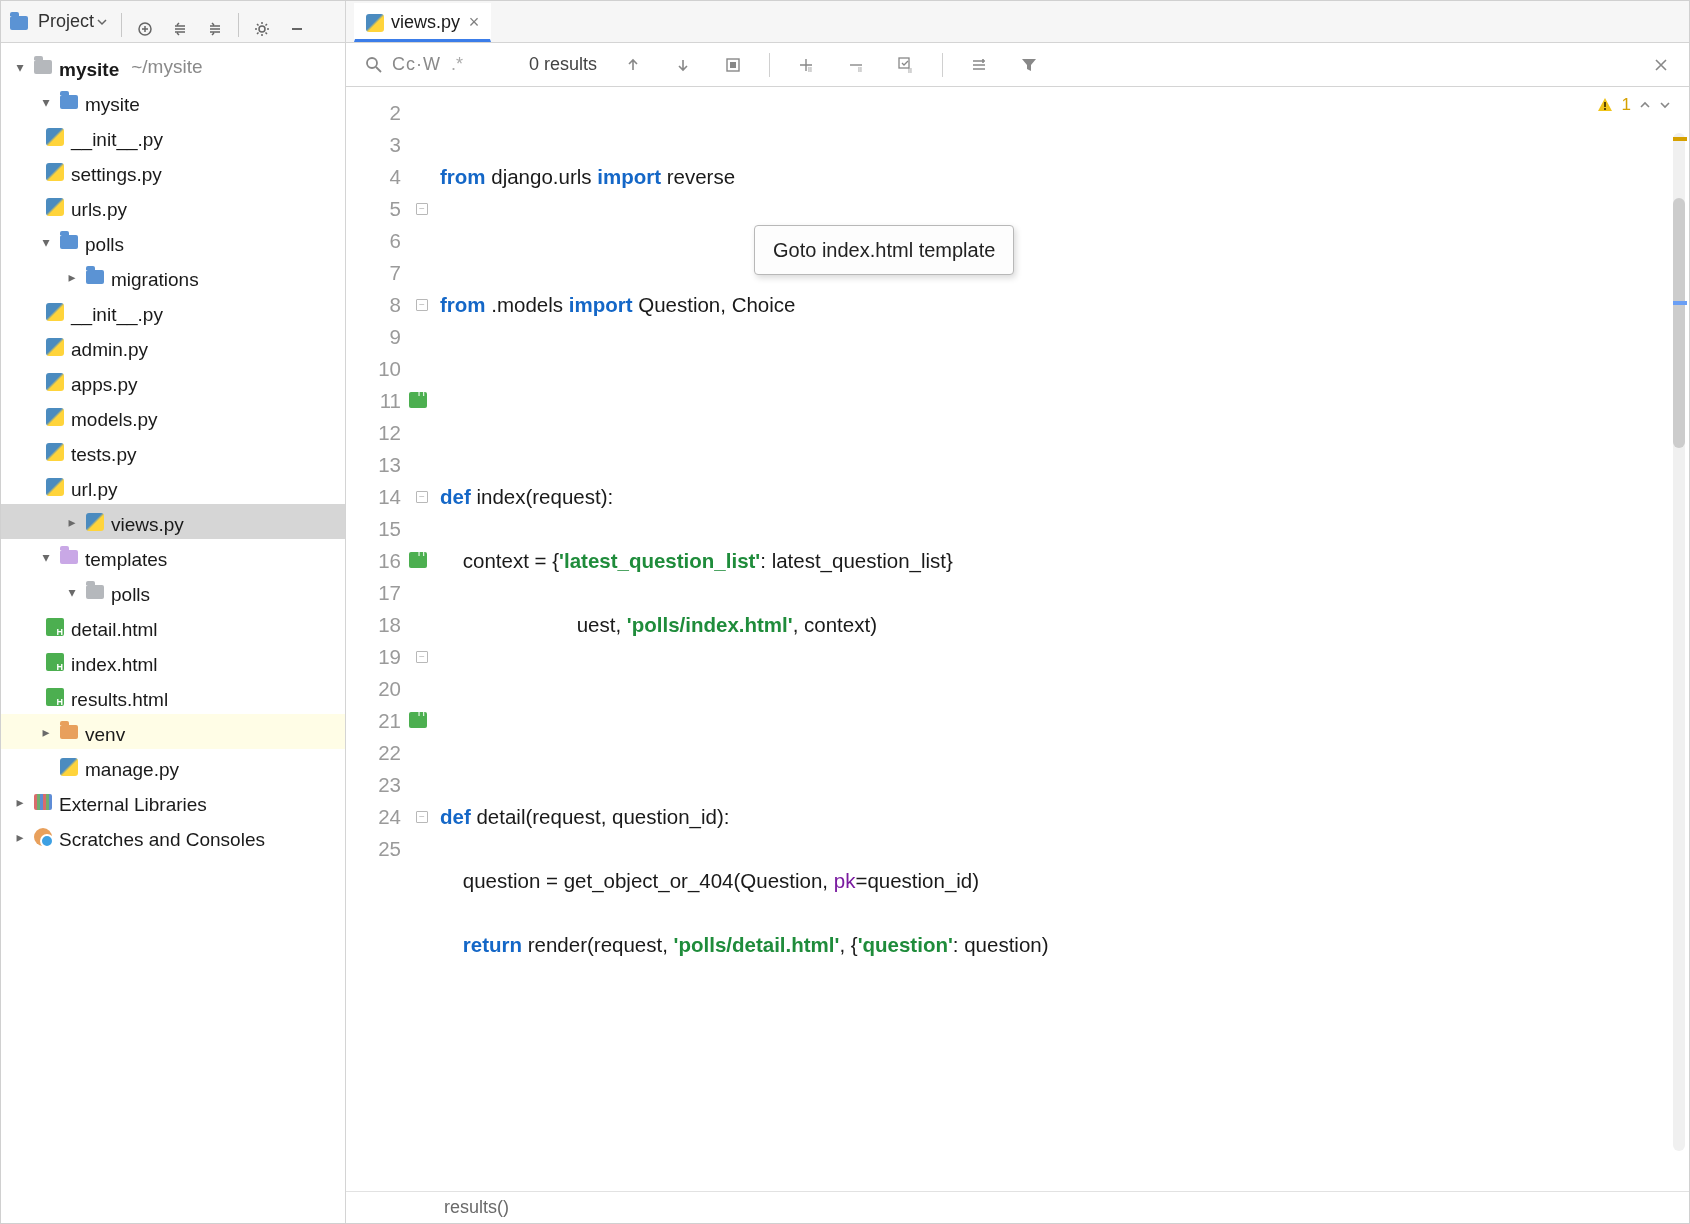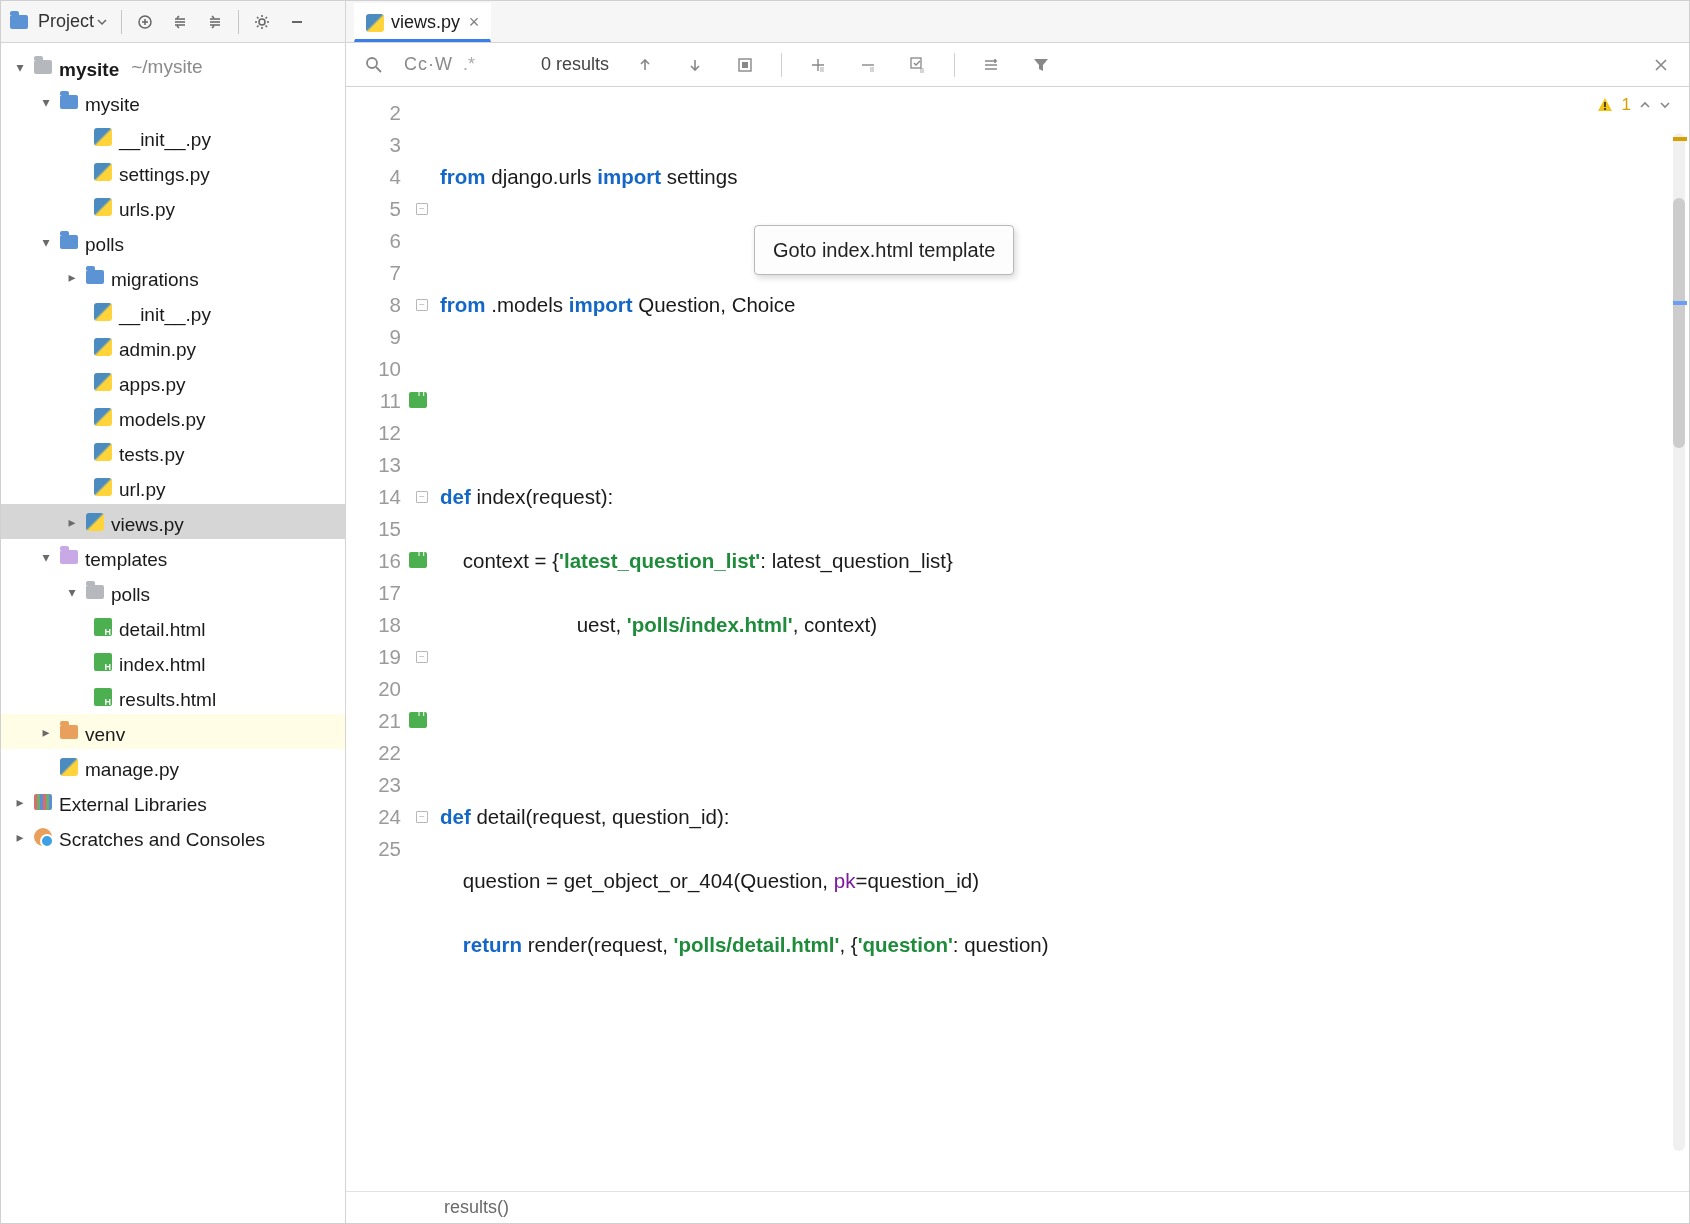--- a/index.html
+++ b/index.html
@@ -1,41 +1,41 @@
 <!DOCTYPE html>
 <html><head>
 <meta charset="utf-8">
 <style>
 * { margin:0; padding:0; box-sizing:border-box; font-family:"Segoe UI",Arial,sans-serif; }
 body { width:1690px; height:1224px; background:#fff; overflow:hidden; color:#1a1a1a; font-size:18px; }
 .root { display:flex; flex-direction:column; width:100%; height:100%; border:1px solid #d0d0d0; }
 
 
 .topbar { height:42px; border-bottom:1px solid #d4d4d4; display:flex; align-items:stretch; background:#f6f6f6; }
-.topbar-left { display:flex; align-items:center; gap:3px; padding:12px 8px; border-right:1px solid #d4d4d4; width:345px; }
+.topbar-left { display:flex; gap:3px; padding:12px 8px; border-right:1px solid #d4d4d4; width:345px; }
 .tb-btn { width:32px; height:32px; display:flex; align-items:center; justify-content:center; cursor:pointer; border-radius:3px; color:#555; }
 .tb-sep { width:1px; height:24px; background:#c8c8c8; margin:0 4px; }
 .proj-btn { display:flex; align-items:center; gap:2px; font-size:18px; padding:4px 6px; cursor:pointer; color:#333; }
 .topbar-tabs { display:flex; align-items:flex-end; padding-left:8px; }
 .tab { display:flex; align-items:center; gap:6px; padding:8px 8px 6px 10px; border:1px solid transparent; border-bottom:3px solid transparent; font-size:18px; cursor:pointer; }
 .tab.active { background:#fff; border-bottom:3px solid #3b7de9; }
 .tab .close { color:#808080; width:16px; text-align:center; }
 
 
 .main { flex:1; display:flex; overflow:hidden; }
 .sidebar { width:345px; border-right:1px solid #d4d4d4; background:#fff; overflow:auto; font-size:19px; padding-top:6px; }
 .node { display:flex; align-items:center; gap:6px; padding:3px 0 3px 0; white-space:nowrap; cursor:pointer; }
 .node.selected { background:#d6d6d6; }
 .node.venv { background:#fffde6; }
 .arrow { width:14px; display:inline-flex; justify-content:center; color:#6a6a6a; font-size:14px; }
 .arrow.blank { visibility:hidden; }
 .node .label { color:#1a1a1a;margin-top:7px; }
 .node .label.bold { font-weight:700; }
 .node .hint { color:#8a8a8a; margin-left:6px; }
-.ind0{padding-left:12px}.ind1{padding-left:38px}.ind2{padding-left:64px}.ind3{padding-left:92px}
+.ind0{padding-left:12px}.ind1{padding-left:38px}.ind2{padding-left:64px}.ind3{padding-left:44px}
 
 
 .ico { width:20px; height:20px; display:inline-flex; align-items:center; justify-content:center; }
 .ico-folder { background:#9aa0a6; width:18px; height:14px; border-radius:2px; position:relative; }
 .ico-folder::before { content:""; position:absolute; top:-4px; left:0; width:9px; height:4px; background:#9aa0a6; border-radius:2px 2px 0 0; }
 .ico-folder.gray{background:#b5b8bc}.ico-folder.gray::before{background:#b5b8bc}
 .ico-folder.blue{background:#5b93d4}.ico-folder.blue::before{background:#5b93d4}
 .ico-folder.purple{background:#c9a8e6}.ico-folder.purple::before{background:#c9a8e6}
 .ico-folder.orange{background:#e8a05c}.ico-folder.orange::before{background:#e8a05c}
 .ico-py { width:18px; height:18px; background:linear-gradient(135deg,#4b8bbf 45%,#ffd43b 55%); border-radius:3px; }
@@ -297,21 +297,21 @@
     <div class="editor">
 
       <div class="findbar">
         <div class="fb-left">
           <div class="fb-iconbtn">
               <svg width="20" height="20" viewBox="0 0 20 20">
                 <circle cx="8" cy="8" r="5" fill="none" stroke="#888" stroke-width="1.8"></circle>
                 <path d="M12 12l5 5" stroke="#888" stroke-width="1.8"></path>
               </svg>
             </div>
-          <span style="letter-spacing:1px;margin-left:12px;">Cc·W</span>
+          <span style="letter-spacing:1px;">Cc·W</span>
           <span style="margin-left:6px;color:#aaa">.*</span>
         </div>
         <div class="fb-mid">
           <span style="margin-left:56px">0 results</span>
           <div class="fb-iconbtn">
               <svg width="16" height="16" viewBox="0 0 16 16">
                 <path d="M8 13V3M4 7l4-4 4 4" fill="none" stroke="#888" stroke-width="1.6"></path>
               </svg>
             </div>
           <div class="fb-iconbtn">
@@ -425,21 +425,21 @@
             <div class="gline"></div>
             <div class="gline"></div>
             <div class="gline"></div>
           <div class="gline">
               <span class="fold-mark">−</span>
             </div>
           <div class="gline"></div>
         </div>
         <div class="code">
 <div class="cline" style="height:4px"></div>
-<div class="cline"><span class="kw">from</span><span> django.urls </span><span class="kw">import</span><span> settings</span></div>
+<div class="cline"><span class="kw">from</span><span> django.urls </span><span class="kw">import</span><span> reverse</span></div>
 <div class="cline"></div>
 <div class="cline"><span class="kw">from</span><span> .models </span><span class="kw">import</span><span> Question, Choice</span></div>
 <div class="cline"></div>
 <div class="cline"></div>
 <div class="cline"><span class="kw">def </span><span>index(request):</span></div>
 <div class="cline"><span>    context = {</span><span class="str">'latest_question_list'</span><span>: latest_question_list}</span></div>
 <div class="cline"><span>                        </span><span>uest, </span><span class="str">'polls/index.html'</span><span>, context)</span></div>
 <div class="cline"></div>
 <div class="cline"></div>
 <div class="cline"><span class="kw">def </span><span>detail(request, question_id):</span></div>

